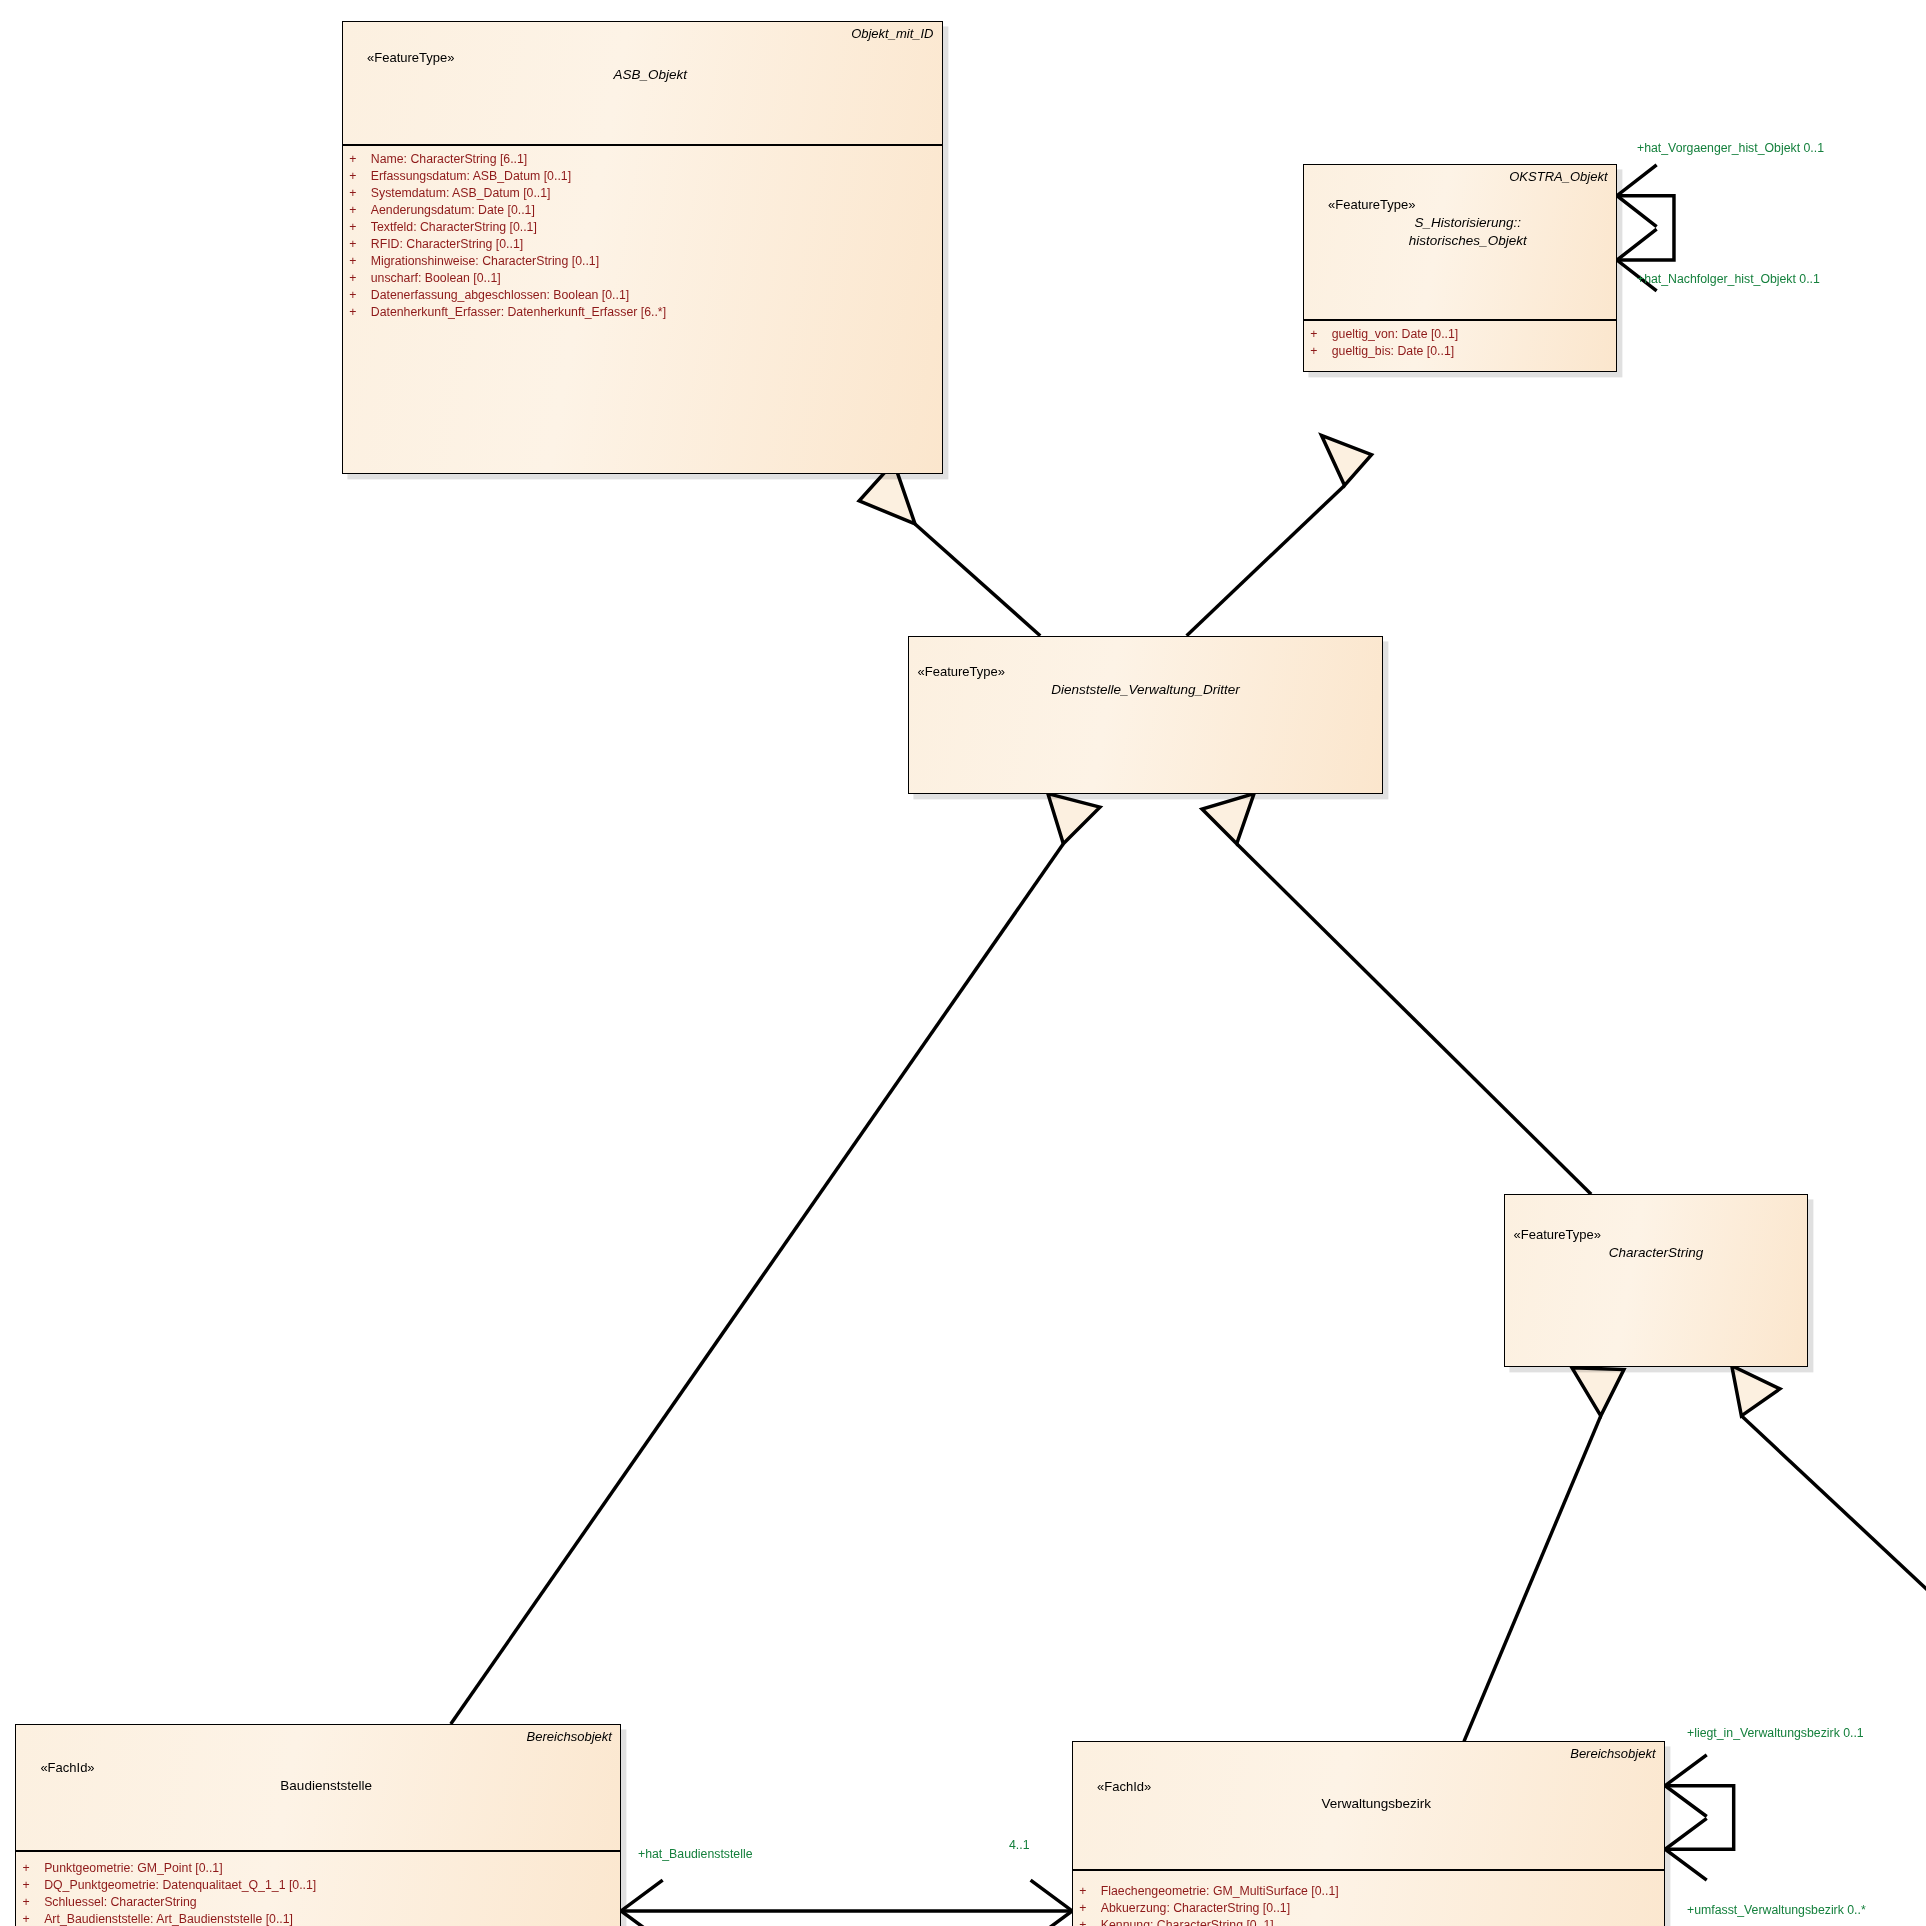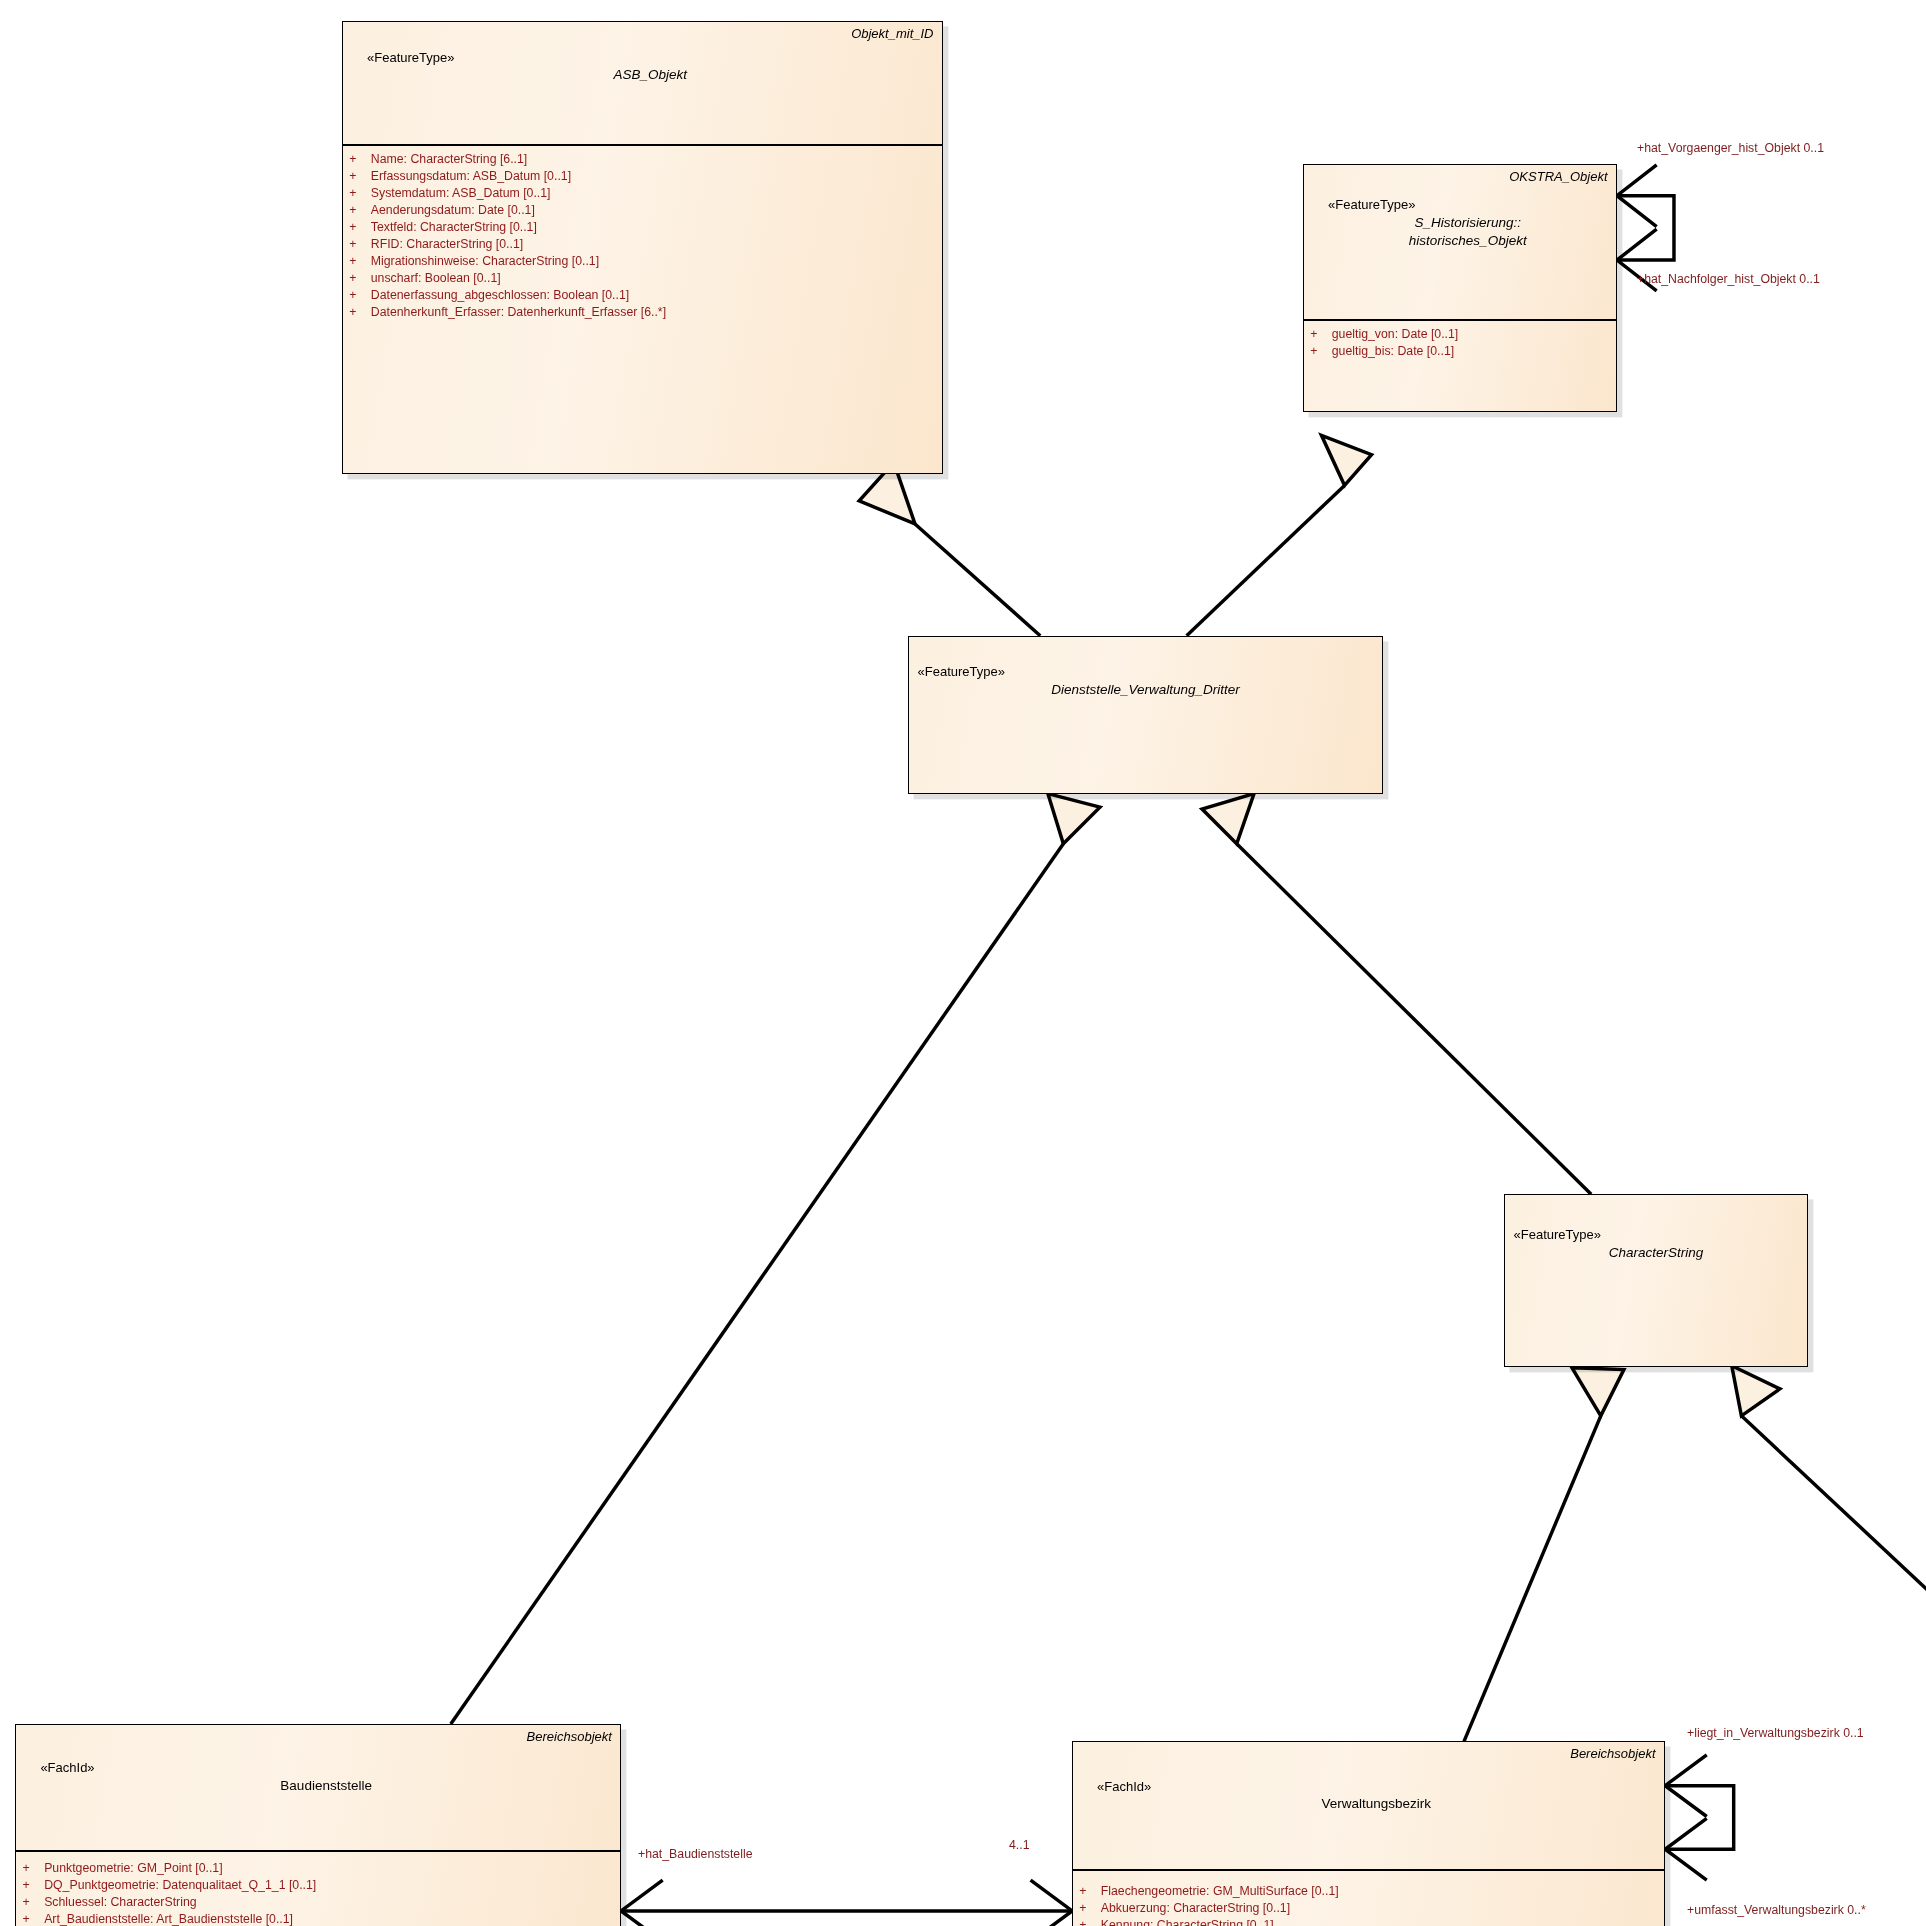--- a/index.html
+++ b/index.html
@@ -68,21 +68,21 @@
 
   
   .edge-layer{
     position:absolute;left:0;top:0;
     width:2693px;height:2159px;
     z-index:2;pointer-events:none;
   }
   .edge-label{
     position:absolute;
     font-size:12.3px;
-    color:#7f1d1d;
+    color:#15803d;
     white-space:nowrap;
     line-height:1.2;
     z-index:9;
   }
 </style>
 </head>
 <body>
 
 <div id="stage">
 
@@ -171,21 +171,21 @@
         <span class="attr-vis">+</span>
         <span class="attr-text">Datenerfassung_abgeschlossen: Boolean [0..1]</span>
       </div>
       <div class="attr-row">
         <span class="attr-vis">+</span>
         <span class="attr-text">Datenherkunft_Erfasser: Datenherkunft_Erfasser [6..*]</span>
       </div>
     </div>
   </div>
 
-  <div class="uml-box" style="left:1303px;top:164px;width:314px;height:248px;">
+  <div class="uml-box" style="left:1303px;top:164px;width:314px;height:208px;">
     <div class="uml-head with-divider" style="height:156px;">
       <span class="tagged-name">OKSTRA_Objekt</span>
       <span class="stereotype" style="margin-top:11.6px;">«FeatureType»</span>
       <span class="cls-name abstract">S_Historisierung::</span>
       <span class="cls-name abstract">historisches_Objekt</span>
     </div>
     <div class="uml-attrs">
       <div class="attr-row">
         <span class="attr-vis">+</span>
         <span class="attr-text">gueltig_von: Date [0..1]</span>

